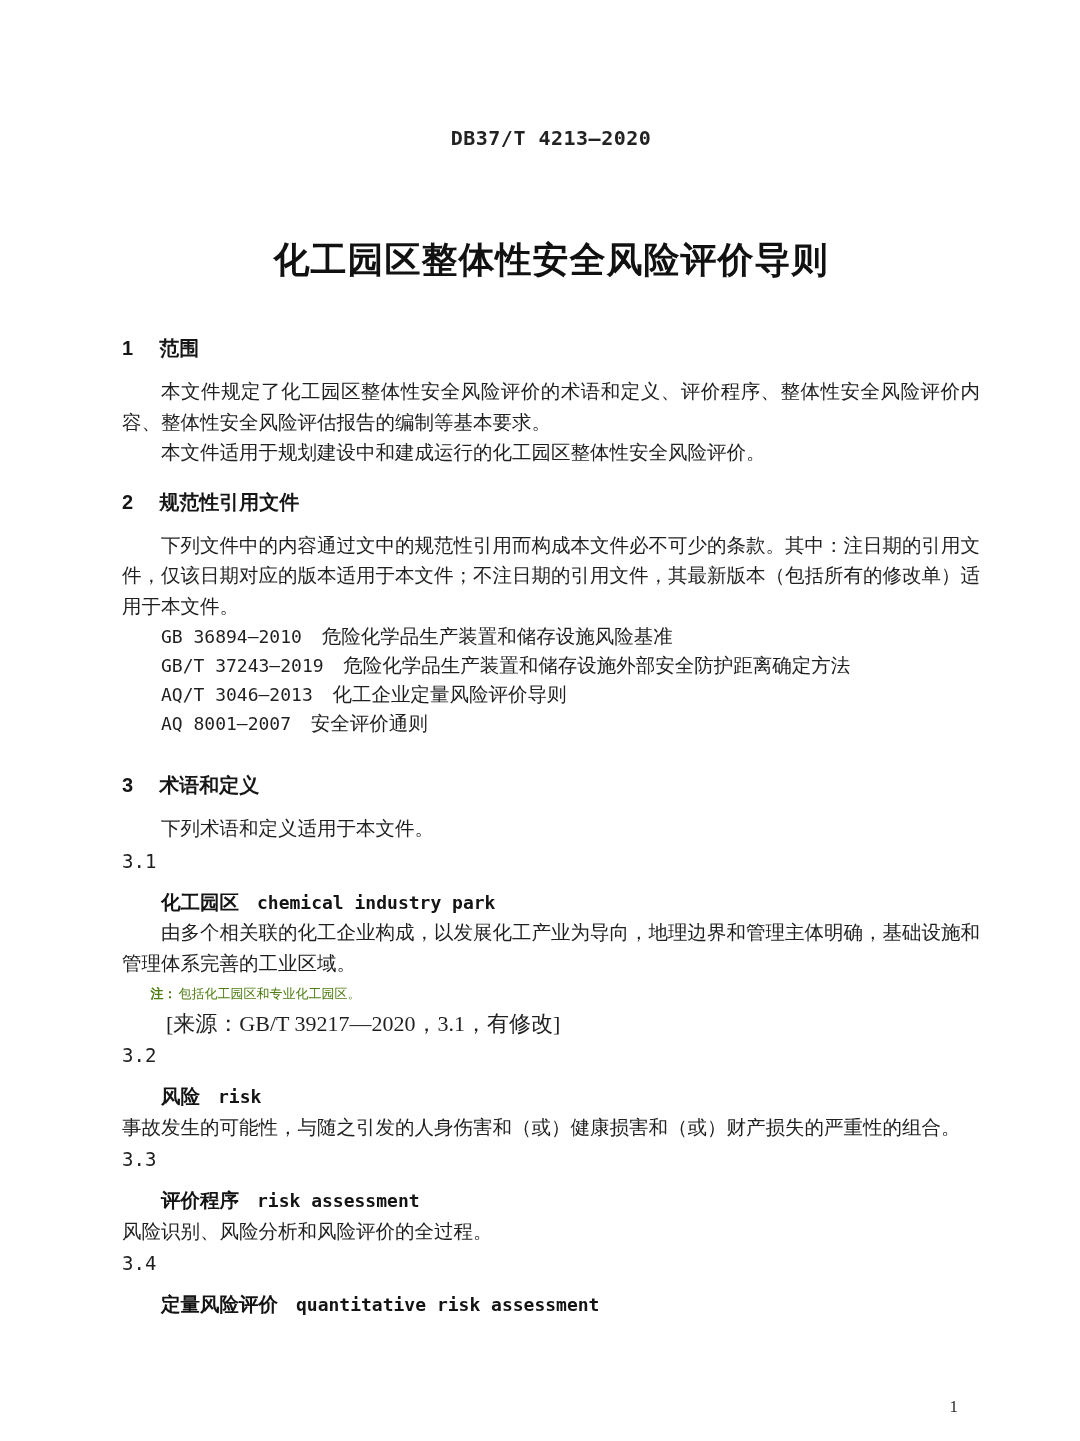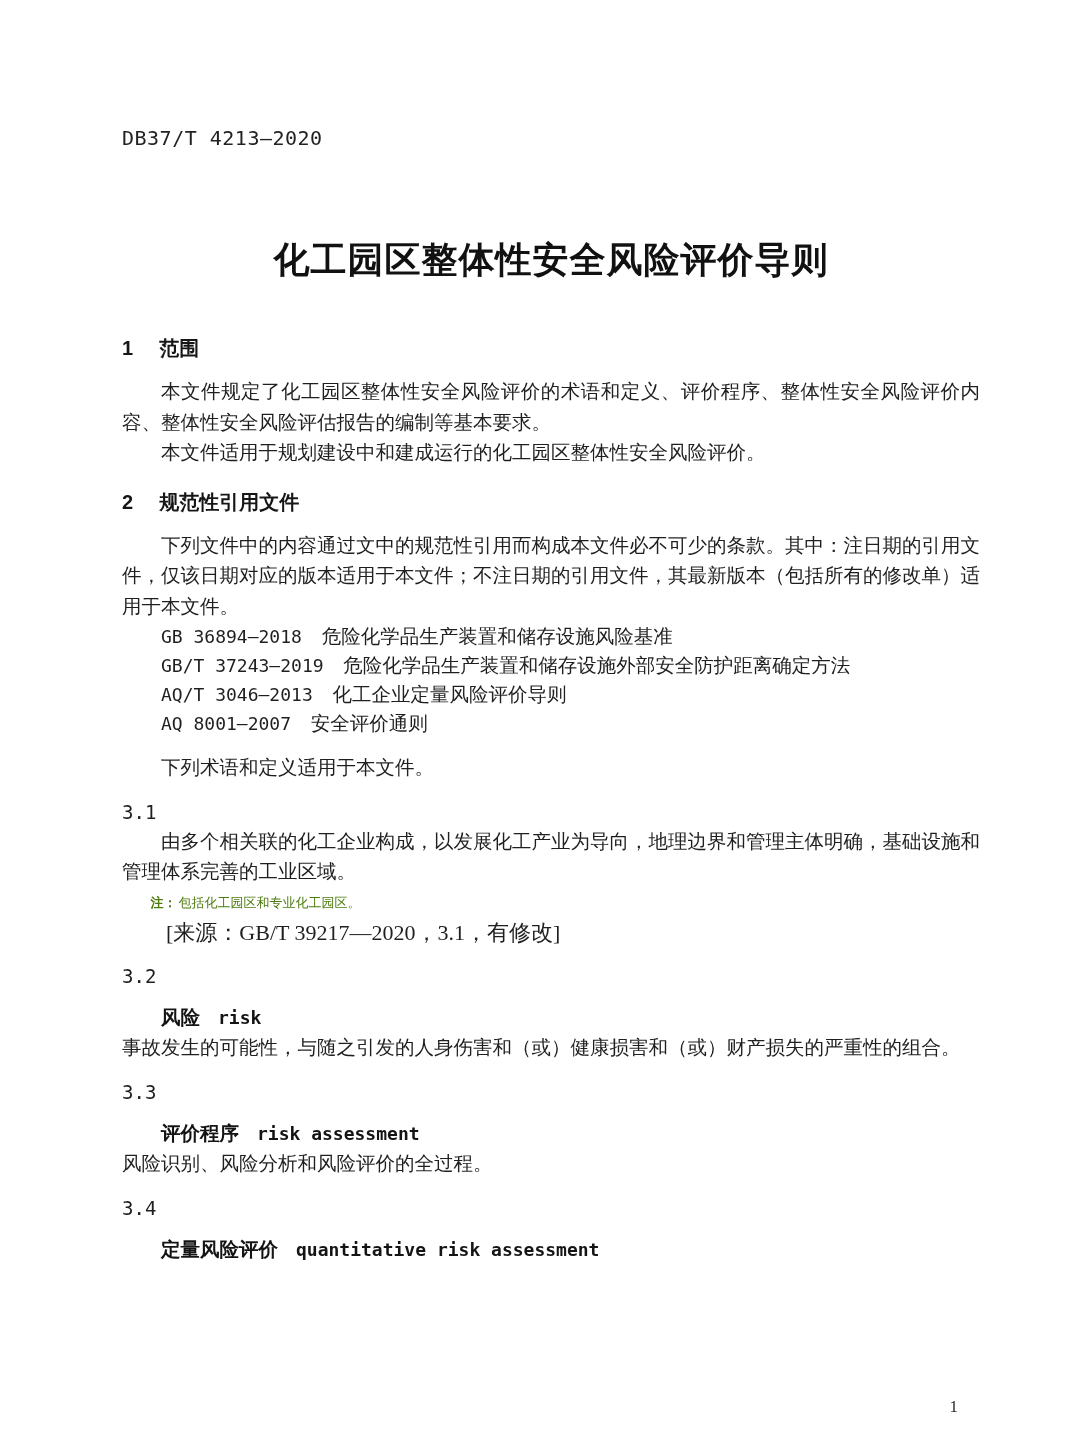--- a/index.html
+++ b/index.html
@@ -12,24 +12,24 @@
     color: #1f1f1f;
     overflow: hidden;
   }
   .page {
     position: relative;
     width: 1080px;
     height: 1441px;
     padding: 126px 100px 0 122px;
   }
   .doc-code {
-    text-align: left;
+    text-align: center;
     font-family: "DejaVu Sans Mono", "Liberation Mono", monospace;
     font-size: 20px;
-    font-weight: normal;
+    font-weight: bold;
     color: #222;
     letter-spacing: 0.5px;
   }
   .doc-title {
     margin-top: 86px;
     text-align: center;
     font-family: "Liberation Sans", "DejaVu Sans", sans-serif;
     font-size: 36px;
     font-weight: bold;
     color: #111;
@@ -57,21 +57,21 @@
     font-size: 19.5px;
     line-height: 29px;
     padding-left: 2em;
     color: #1f1f1f;
   }
   .ref-code, .latin {
     font-family: "DejaVu Sans Mono", "Liberation Mono", monospace;
     font-size: 18px;
   }
   .ref-code { margin-right: 1.1em; }
-  .term-block { margin-top: 13px; }
+  .term-block { margin-top: 1px; }
   .term-number {
     font-family: "DejaVu Sans Mono", "Liberation Mono", monospace;
     font-size: 19px;
     line-height: 30px;
     color: #1f1f1f;
   }
   .term-heading {
     margin-top: 11px;
     padding-left: 2em;
     font-family: "Liberation Sans", "DejaVu Sans", sans-serif;
@@ -120,36 +120,42 @@
   </h2>
   <p class="body-para indent first-para">本文件规定了化工园区整体性安全风险评价的术语和定义、评价程序、整体性安全风险评价内容、整体性安全风险评估报告的编制等基本要求。</p>
   <p class="body-para indent">本文件适用于规划建设中和建成运行的化工园区整体性安全风险评价。</p>
 
   <h2 class="sec-heading sec-heading-2">
     <span class="sec-num">2</span><span>规范性引用文件</span>
   </h2>
   <p class="body-para indent first-para">下列文件中的内容通过文中的规范性引用而构成本文件必不可少的条款。其中：注日期的引用文件，仅该日期对应的版本适用于本文件；不注日期的引用文件，其最新版本（包括所有的修改单）适用于本文件。</p>
 
   <div class="ref-line">
-    <span class="ref-code">GB 36894—2018</span><span>危险化学品生产装置和储存设施风险基准</span>
+    <span class="ref-code">GB 36894—2010</span><span>危险化学品生产装置和储存设施风险基准</span>
   </div>
   <div class="ref-line">
     <span class="ref-code">GB/T 37243—2019</span><span>危险化学品生产装置和储存设施外部安全防护距离确定方法</span>
   </div>
   <div class="ref-line">
     <span class="ref-code">AQ/T 3046—2013</span><span>化工企业定量风险评价导则</span>
   </div>
   <div class="ref-line">
     <span class="ref-code">AQ 8001—2007</span><span>安全评价通则</span>
   </div>
 
+  <h2 class="sec-heading sec-heading-3">
+    <span class="sec-num">3</span><span>术语和定义</span>
+  </h2>
   <p class="body-para indent first-para">下列术语和定义适用于本文件。</p>
 
   <div class="term-block">
     <div class="term-number">3.1</div>
+    <div class="term-heading">
+      <span>化工园区</span><span class="latin">chemical industry park</span>
+    </div>
     <p class="body-para indent">由多个相关联的化工企业构成，以发展化工产业为导向，地理边界和管理主体明确，基础设施和管理体系完善的工业区域。</p>
     <div class="term-note">
       <span class="note-label">注：</span><span>包括化工园区和专业化工园区。</span>
     </div>
     <div class="term-source">[来源：GB/T 39217—2020，3.1，有修改]</div>
   </div>
 
   <div class="term-block">
     <div class="term-number">3.2</div>
     <div class="term-heading">

